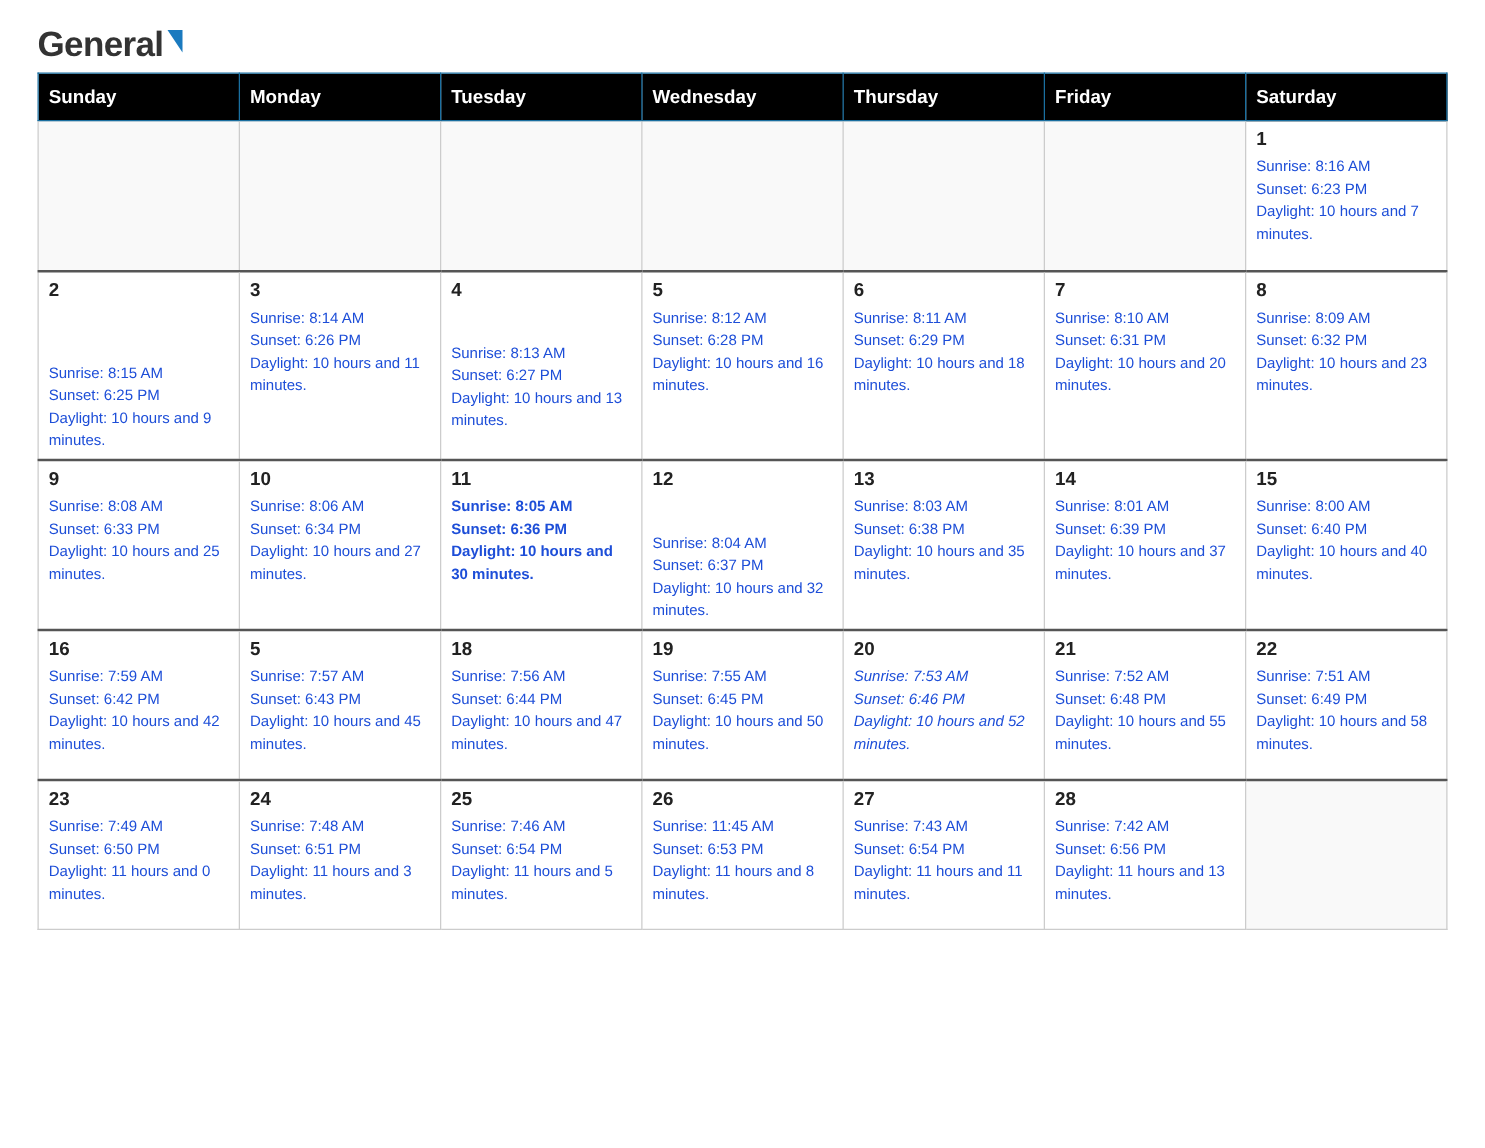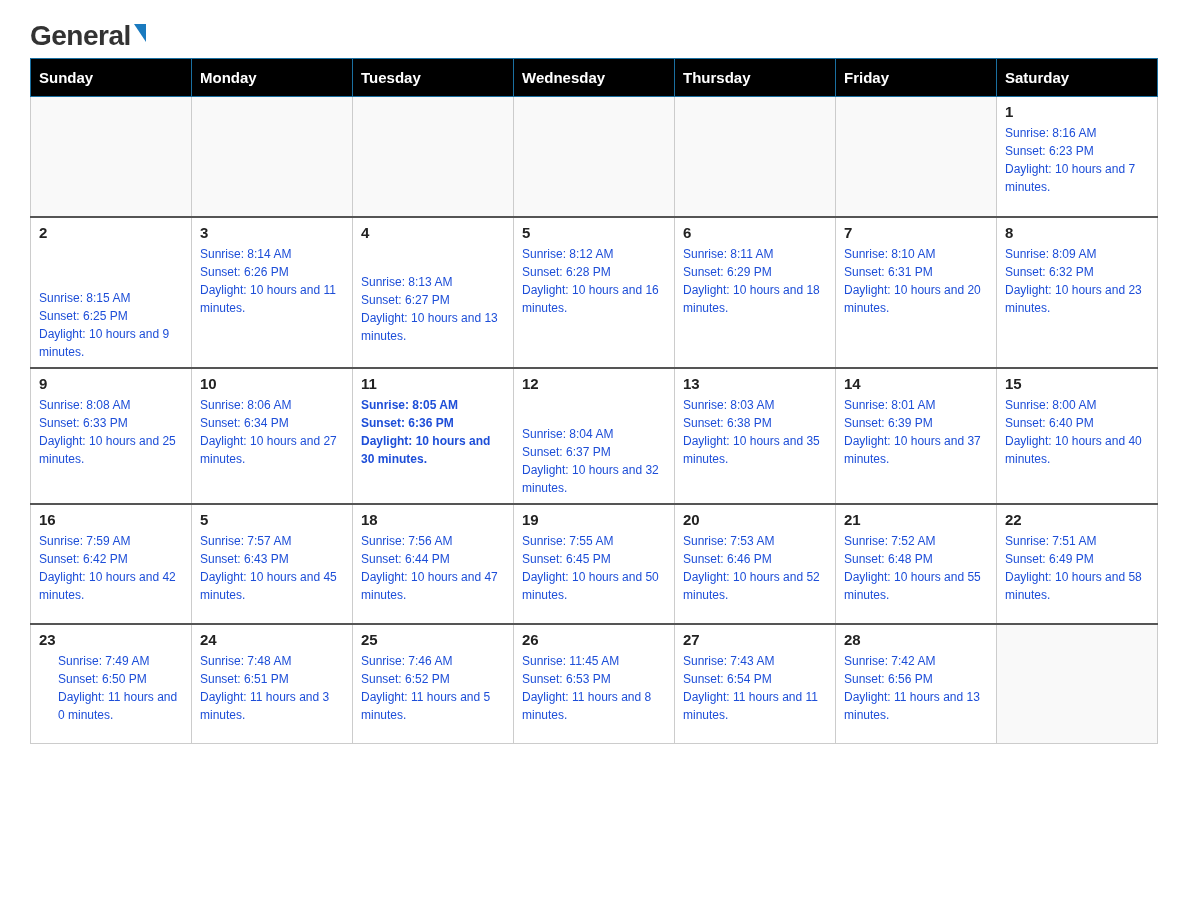--- a/index.html
+++ b/index.html
@@ -239,54 +239,54 @@
 Daylight: 10 hours and 47 minutes.</div>
         </td>
         <td>
           <div class="day-number">19</div>
           <div class="day-info" style="white-space: pre-line;">Sunrise: 7:55 AM
 Sunset: 6:45 PM
 Daylight: 10 hours and 50 minutes.</div>
         </td>
         <td>
           <div class="day-number">20</div>
-          <div class="day-info" style="white-space: pre-line;">Sunrise: 7:53 AM
+          <div class="day-info" style="white-space: pre-line; font-style: italic;">Sunrise: 7:53 AM
 Sunset: 6:46 PM
 Daylight: 10 hours and 52 minutes.</div>
         </td>
         <td>
           <div class="day-number">21</div>
           <div class="day-info" style="white-space: pre-line;">Sunrise: 7:52 AM
 Sunset: 6:48 PM
 Daylight: 10 hours and 55 minutes.</div>
         </td>
         <td>
           <div class="day-number">22</div>
           <div class="day-info" style="white-space: pre-line;">Sunrise: 7:51 AM
 Sunset: 6:49 PM
 Daylight: 10 hours and 58 minutes.</div>
         </td>
       </tr>
       <tr class="row-divider">
         <td>
           <div class="day-number">23</div>
-          <div class="day-info" style="white-space: pre-line; margin-left: 19px;">Sunrise: 7:49 AM
+          <div class="day-info" style="white-space: pre-line;">Sunrise: 7:49 AM
 Sunset: 6:50 PM
 Daylight: 11 hours and 0 minutes.</div>
         </td>
         <td>
           <div class="day-number">24</div>
           <div class="day-info" style="white-space: pre-line;">Sunrise: 7:48 AM
 Sunset: 6:51 PM
 Daylight: 11 hours and 3 minutes.</div>
         </td>
         <td>
           <div class="day-number">25</div>
           <div class="day-info" style="white-space: pre-line;">Sunrise: 7:46 AM
-Sunset: 6:52 PM
+Sunset: 6:54 PM
 Daylight: 11 hours and 5 minutes.</div>
         </td>
         <td>
           <div class="day-number">26</div>
           <div class="day-info" style="white-space: pre-line;">Sunrise: 11:45 AM
 Sunset: 6:53 PM
 Daylight: 11 hours and 8 minutes.</div>
         </td>
         <td>
           <div class="day-number">27</div>

